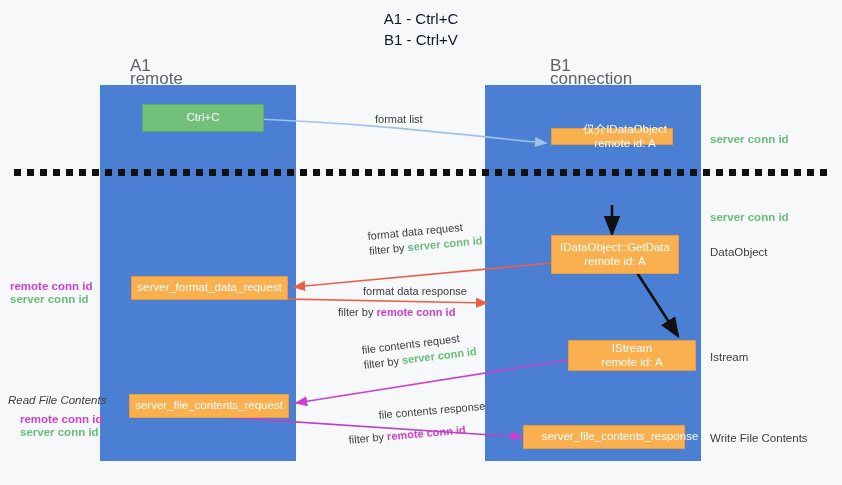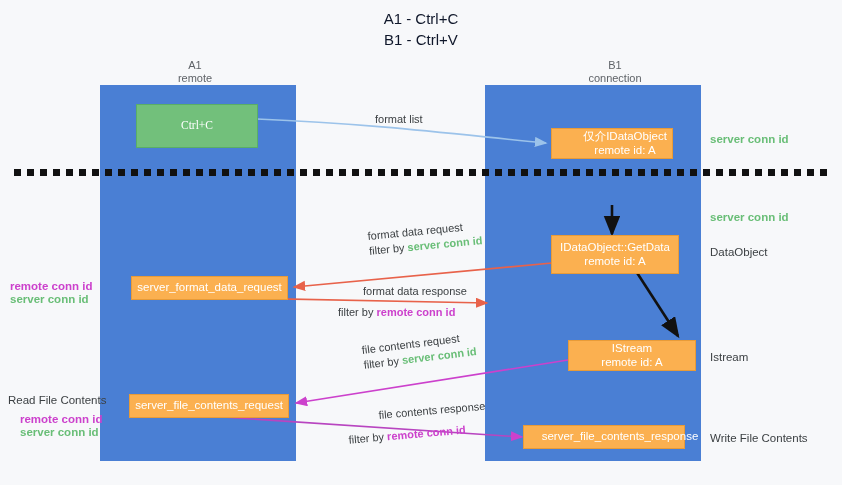--- a/index.html
+++ b/index.html
@@ -13,22 +13,22 @@
   #stage{position:absolute;left:0;top:0;width:842px;height:485px;}
 
   
   .title{
     position:absolute;left:0;top:8px;width:842px;
     text-align:center;color:#0f172a;font-size:15px;line-height:21px;
   }
 
   
   .lane-head{
-    position:absolute;text-align:center;color:#5f6368;
-    font-size:11px;line-height:13px;
+    position:absolute;color:#5f6368;
+    font-size:17px;line-height:13px;
   }
 
   
   .lane{position:absolute;background:#4a7fd4;}
 
   
   .divider{
     position:absolute;left:14px;top:169px;width:816px;height:7px;
     background-image:repeating-linear-gradient(to right,#111 0,#111 7px,transparent 7px,transparent 13px);
   }
@@ -105,25 +105,25 @@
 
     <path d="M132,296 L487,303" fill="none" stroke="#e8624a" stroke-width="1.6" marker-end="url(#ah-red)"></path>
 
     <path d="M632,265 L678,336" fill="none" stroke="#111111" stroke-width="2.6" marker-end="url(#ah-black)"></path>
 
     <path d="M568,360 L296,403" fill="none" stroke="#cc41cc" stroke-width="1.6" marker-end="url(#ah-mag)"></path>
 
     <path d="M133,411 L522,437" fill="none" stroke="#b845c0" stroke-width="1.6" marker-end="url(#ah-mag)"></path>
   </svg>
 
-  <div class="node green" style="left:136px;top:104px;width:122px;height:44px;font-family:Liberation Serif, serif;">
+  <div class="node green" style="left:142px;top:104px;width:122px;height:28px;">
     <div>Ctrl+C</div>
   </div>
 
-  <div class="node orange" style="left:551px;top:128px;width:122px;height:31px;padding-left:26px;">
+  <div class="node orange" style="left:551px;top:128px;width:122px;height:17px;padding-left:26px;">
     <div>仅介IDataObject</div>
     <div class="l2">remote id: A</div>
   </div>
 
 
   <div class="node orange" style="left:551px;top:235px;width:128px;height:39px;">
     <div>IDataObject::GetData</div>
     <div class="l2">remote id: A</div>
   </div>
 
@@ -149,21 +149,21 @@
 
   <div class="side green-t" style="left:710px;top:132px;">server conn id</div>
   <div class="side green-t" style="left:710px;top:210px;">server conn id</div>
   <div class="side dark" style="left:710px;top:245px;">DataObject</div>
   <div class="side dark" style="left:710px;top:350px;">Istream</div>
   <div class="side dark" style="left:710px;top:431px;">Write File Contents</div>
 
   <div class="side magenta-t" style="left:10px;top:279px;">remote conn id</div>
   <div class="side green-t" style="left:10px;top:292px;">server conn id</div>
 
-  <div class="side dark" style="left:8px;top:393px;">Read File Contents</div>
+  <div class="side dark" style="left:8px;top:393px;font-style:italic;">Read File Contents</div>
   <div class="side magenta-t" style="left:20px;top:412px;">remote conn id</div>
   <div class="side green-t" style="left:20px;top:425px;">server conn id</div>
 
   <div class="elabel" style="left:375px;top:112px;">format list</div>
 
   <div class="elabel rot" style="left:367px;top:229px;transform:rotate(-5.5deg);">
     <div>format data request</div>
     <div>
       <span>filter by </span><span class="green-t">server conn id</span>
     </div>

